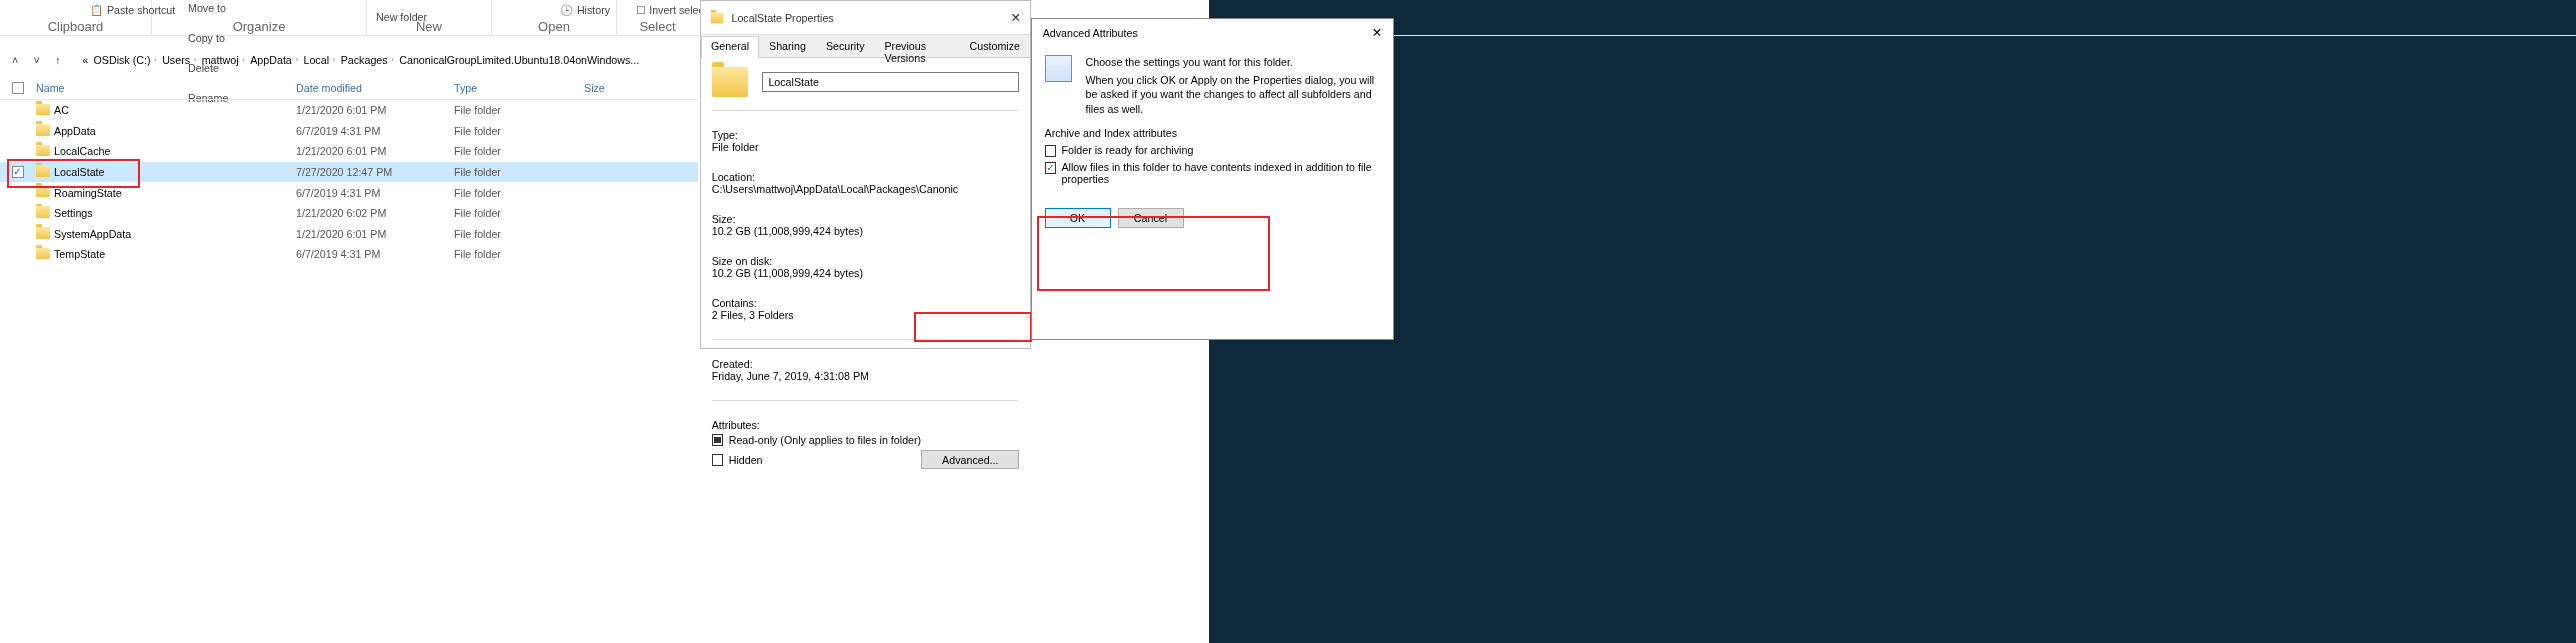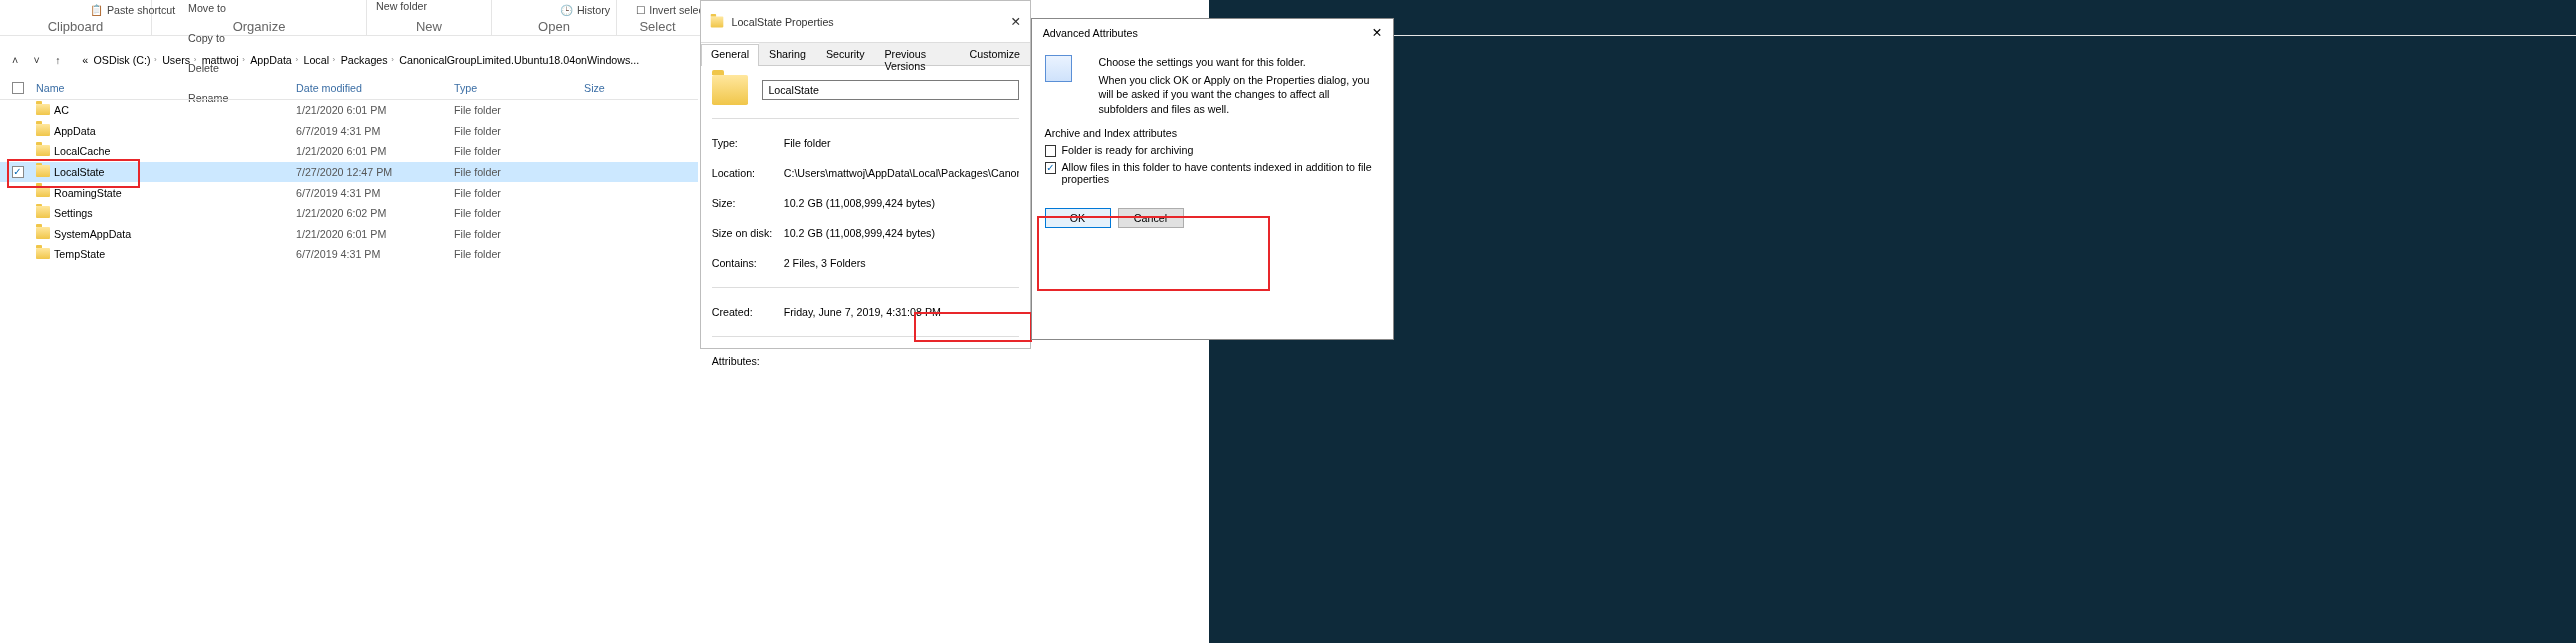--- a/index.html
+++ b/index.html
@@ -36,45 +36,45 @@
 .file-row .type-col { width: 130px; color: #555; }
 .file-row.selected { background: #cce8ff; }
 .folder-glyph { width: 14.3px; height: 11.6px; background: linear-gradient(#ffe79e,#f0c64a); border-radius: 0.9px; position: relative; display: inline-block; }
 .folder-glyph::before { content:""; position:absolute; top:-2.7px; left:0; width:6.3px; height:2.7px; background:#f0c64a; border-radius:0.9px 0.9px 0 0; }
 
 
 .highlight-box { position: absolute; border: 2.7px solid #e8262a; pointer-events: none; }
 
 
 .properties { position: absolute; left: 700px; top: 0; width: 331px; height: 349px; background: #fff; border: 0.9px solid #bdbdbd; }
-.properties .titlebar { height: 42px; display: flex; align-items: center; padding: 0 9px; gap: 7.2px; border-bottom: 0.9px solid #ddd; color: #333; }
+.properties .titlebar { height: 34px; display: flex; align-items: center; padding: 0 9px; gap: 7.2px; border-bottom: 0.9px solid #ddd; color: #333; }
 .properties .titlebar .close { margin-left: auto; font-size: 12.5px; color: #333; }
 .tabs { display: flex; border-bottom: 0.9px solid #ccc; height: 23px; }
 .tab { padding: 3.6px 9px; font-size: 10.7px; color: #000; border: 0.9px solid transparent; border-bottom: none; background: #f0f0f0; }
 .tab.active { background: #fff; border-color: #ccc; position: relative; top: 0.9px; }
 .prop-body { padding: 9px 10.7px; }
 .prop-header { display: flex; align-items: center; gap: 14.3px; margin-bottom: 12.5px; }
 .big-folder { width: 36px; height: 30px; background: linear-gradient(#ffe79e,#f0c64a); border-radius: 1.8px; position: relative; }
 .big-folder::before { content:""; position:absolute; top:-5.4px; left:0; width:12.5px; height:5.4px; background:#f0c64a; border-radius:1.8px 1.8px 0 0; }
 .name-input { flex: 1; height: 19.7px; border: 0.9px solid #7a7a7a; padding: 1.8px 5.4px; }
-.prop-row { display: flex; margin: 18px 0; }
+.prop-row { display: flex; margin: 18px 0; flex-direction: column; }
 .prop-row .plabel { width: 72px; color: #000; }
 .prop-row .pval { flex: 1; color: #000; }
 .prop-sep { border-top: 0.9px solid #ddd; margin: 7.2px 0; }
 .attr-row { display:flex; align-items:center; gap:5.4px; margin:3.6px 0; }
 .tristate { width:11.6px; height:11.6px; border:0.9px solid #333; background:#fff; display:inline-flex; align-items:center; justify-content:center; }
 .tristate .fill { width:6.3px; height:6.3px; background:#333; }
 .adv-btn { width: 98px; height: 19.7px; border: 0.9px solid #adadad; background: #e1e1e1; color:#000; }
 
 
 .advanced { position: absolute; left: 1031px; top: 18px; width: 363px; height: 322px; background: #fff; border: 0.9px solid #888; }
 .advanced .titlebar2 { height: 27px; display:flex; align-items:center; padding: 0 10.7px; font-size: 11.6px; }
 .advanced .titlebar2 .close2 { margin-left: auto; font-size: 12.5px; }
 .adv-body { padding: 9px 12.5px; }
-.adv-header { display:flex; gap:27px; margin-bottom: 10.7px; }
+.adv-header { display:flex; gap:14px; margin-bottom: 10.7px; }
 .adv-icon { width: 27px; height: 27px; border: 0.9px solid #5a8fd6; background: linear-gradient(#eaf3ff,#cfe2fb); flex-shrink:0; }
 .adv-text { color:#000; line-height: 1.35; }
 .adv-section-title { margin: 7.2px 0 5.4px 0; color:#000; }
 .adv-check-row { display:flex; align-items:flex-start; gap:5.4px; margin: 4.5px 0; }
 .adv-check { width:11.6px; height:11.6px; border:0.9px solid #333; background:#fff; flex-shrink:0; margin-top:0.9px; display:inline-flex; align-items:center; justify-content:center; }
 .adv-check .mark { color:#0065b3; font-size:9.8px; line-height:1; }
 .adv-buttons { display:flex; gap:7px; justify-content:flex-start; padding: 9px 12.5px; border-top: 0; }
 .btn { width: 66px; height: 19.7px; border:0.9px solid #adadad; background:#e1e1e1; color:#000; }
 .btn.primary { border:1.8px solid #0078d7; background:#e5f1fb; }
 .details-btn { width: 66px; height:19.7px; border:0.9px solid #adadad; background:#e1e1e1; color:#707070; margin-left:auto; }
@@ -108,21 +108,21 @@
       <span class="ribbon-item">
           <span>Delete</span>
         </span>
       <span class="ribbon-item">
           <span>Rename</span>
         </span>
     </div>
     <span class="label">Organize</span>
   </div>
   <div class="ribbon-group" style="width:125px;">
-    <div class="ribbon-item" style="position:absolute; top:0; left:376px;">
+    <div class="ribbon-item" style="position:absolute; top:11px; left:376px;">
       <span>New folder</span>
     </div>
     <span class="label">New</span>
   </div>
   <div class="ribbon-group" style="width:125px;">
     <div class="ribbon-item" style="position:absolute; top:3.6px; left:560px;">
       <span>🕒</span>
       <span>History</span>
     </div>
     <span class="label">Open</span>
@@ -286,20 +286,35 @@
         <div class="pval">2 Files, 3 Folders</div>
       </div>
     <div class="prop-sep"></div>
     <div class="prop-row">
         <div class="plabel">Created:</div>
         <div class="pval">Friday, June 7, 2019, 4:31:08 PM</div>
       </div>
     <div class="prop-sep"></div>
     <div class="prop-row">
       <div class="plabel">Attributes:</div>
+      <div class="pval">
+        <div class="attr-row">
+          <span class="tristate">
+              <span class="fill"></span>
+            </span>
+          <span>Read-only (Only applies to files in folder)</span>
+        </div>
+        <div class="attr-row" style="justify-content:space-between;">
+          <span style="display:flex;align-items:center;gap:5.4px;">
+            <span class="adv-check"></span>
+            <span>Hidden</span>
+          </span>
+          <button class="adv-btn">Advanced...</button>
+        </div>
+      </div>
     </div>
   </div>
 </div>
 
 <div class="highlight-box" style="left:914px; top:312px; width:118px; height:30px;"></div>
 
 <div class="advanced">
   <div class="titlebar2">
     <span>Advanced Attributes</span>
     <span class="close2">✕</span>

